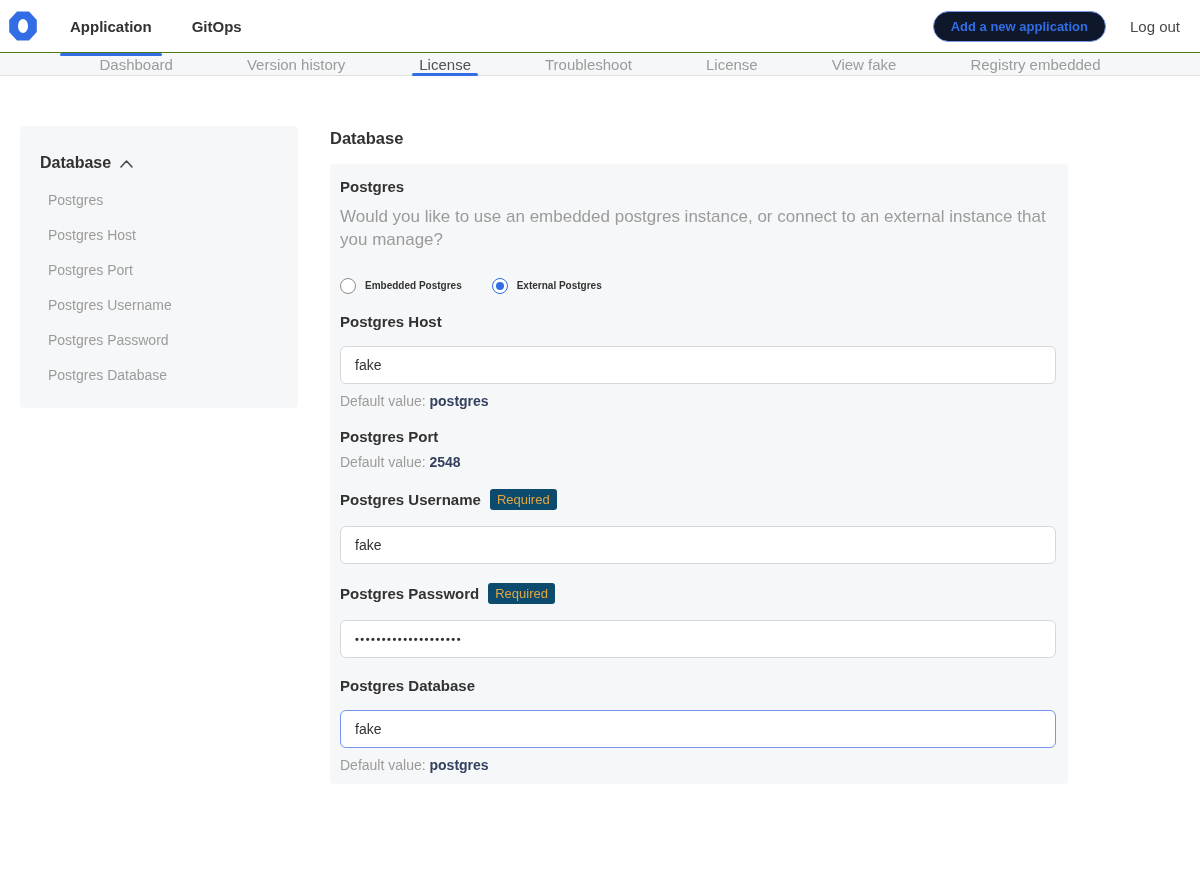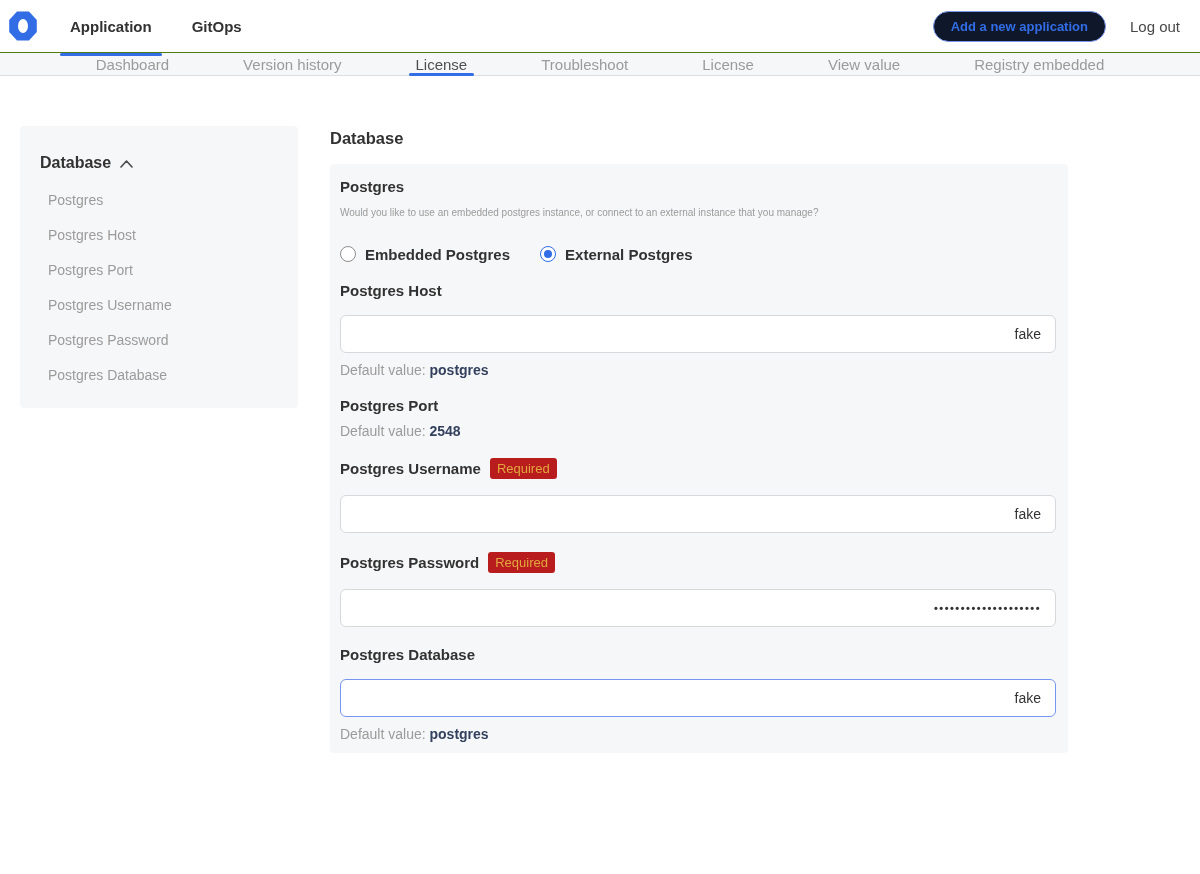--- a/index.html
+++ b/index.html
@@ -78,49 +78,48 @@
   .sb-item:first-of-type { margin-top: 18px; }
 
   
   .main { margin-left: 32px; width: 738px; }
   .section-title { margin: 3px 0 0 0; font-size: 16.5px; font-weight: 700; color: #323232; }
   .panel {
     margin-top: 16px; width: 738px; background: #f6f7f8; border-radius: 4px;
     padding: 14px 12px 11px 10px;
   }
   .group-label { font-size: 15px; font-weight: 700; color: #323232; }
-  .group-desc { margin-top: 11px; font-size: 10px; color: #9b9b9b; line-height: 1.35; }
+  .group-desc { margin-top: 11px; font-size: 17px; color: #9b9b9b; line-height: 1.35; }
 
   .radio-row { margin-top: 26px; display: flex; align-items: center; gap: 30px; }
   .radio-opt { display: flex; align-items: center; cursor: pointer; }
   .radio-circle {
     width: 16px; height: 16px; border-radius: 50%;
     border: 1px solid #8e8e8e; background: #ffffff;
     display: inline-flex; align-items: center; justify-content: center;
   }
   .radio-opt.checked .radio-circle { border: 1.5px solid #326de6; }
   .radio-opt.checked .radio-circle::after {
     content: ""; width: 8px; height: 8px; border-radius: 50%; background: #326de6;
   }
-  .radio-label { margin-left: 9px; font-size: 15px; font-weight: 700; color: #323232; }
+  .radio-label { margin-left: 9px; font-size: 10px; font-weight: 700; color: #323232; }
 
   .field-label {
     margin-top: 19px; display: flex; align-items: center; gap: 9px;
     font-size: 15px; font-weight: 700; color: #323232;
   }
   .badge {
-    font-size: 13px; font-weight: 400; color: #e3a73f; background: #b91c1c;
+    font-size: 13px; font-weight: 400; color: #e3a73f; background: #0c4a6e;
     padding: 3px 7px; border-radius: 3px;
   }
   .cfg-input {
     display: block; margin-top: 16px; width: 716px; height: 38px;
     border: 1px solid #d5d9dd; border-radius: 6px; background: #ffffff;
     padding: 0 14px; font-size: 14px; color: #323232; font-family: inherit;
     outline: none;
-    text-align: right;
   }
   .cfg-input.focused { border: 1.5px solid #7695ee; }
   .cfg-input.pw { font-size: 11px; letter-spacing: 1.5px; font-weight: 700; }
   .default-line { margin-top: 9px; font-size: 14px; color: #9b9b9b; }
   .default-val { font-weight: 700; color: #34415e; }
 </style>
 </head>
 <body>
 
 <header class="app-header">
@@ -136,21 +135,21 @@
     <span class="logout">Log out</span>
   </div>
 </header>
 
 <nav class="subnav">
   <div class="snav-item">Dashboard</div>
   <div class="snav-item">Version history</div>
   <div class="snav-item active">License</div>
   <div class="snav-item">Troubleshoot</div>
   <div class="snav-item">License</div>
-  <div class="snav-item">View value</div>
+  <div class="snav-item">View fake</div>
   <div class="snav-item">Registry embedded</div>
 </nav>
 
 <div class="content">
 
   <aside class="sidebar">
     <div class="sb-head">
       <span>Database</span>
       <span class="sb-chevron">
         <svg width="13" height="8" viewBox="0 0 13 8">

